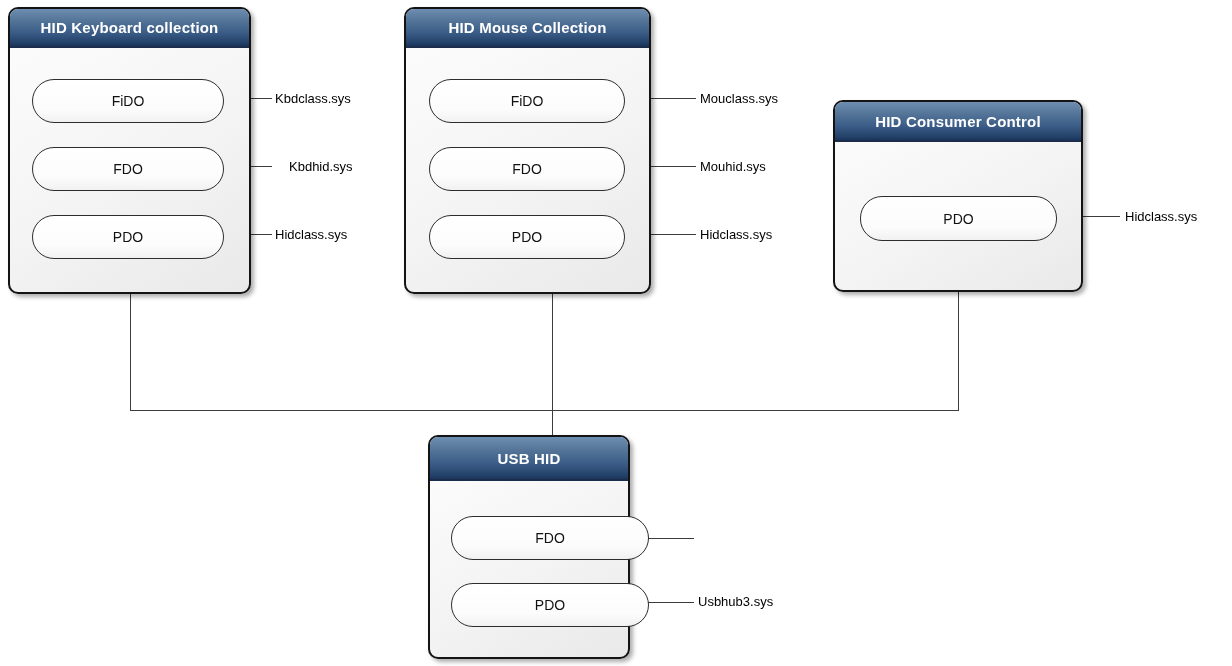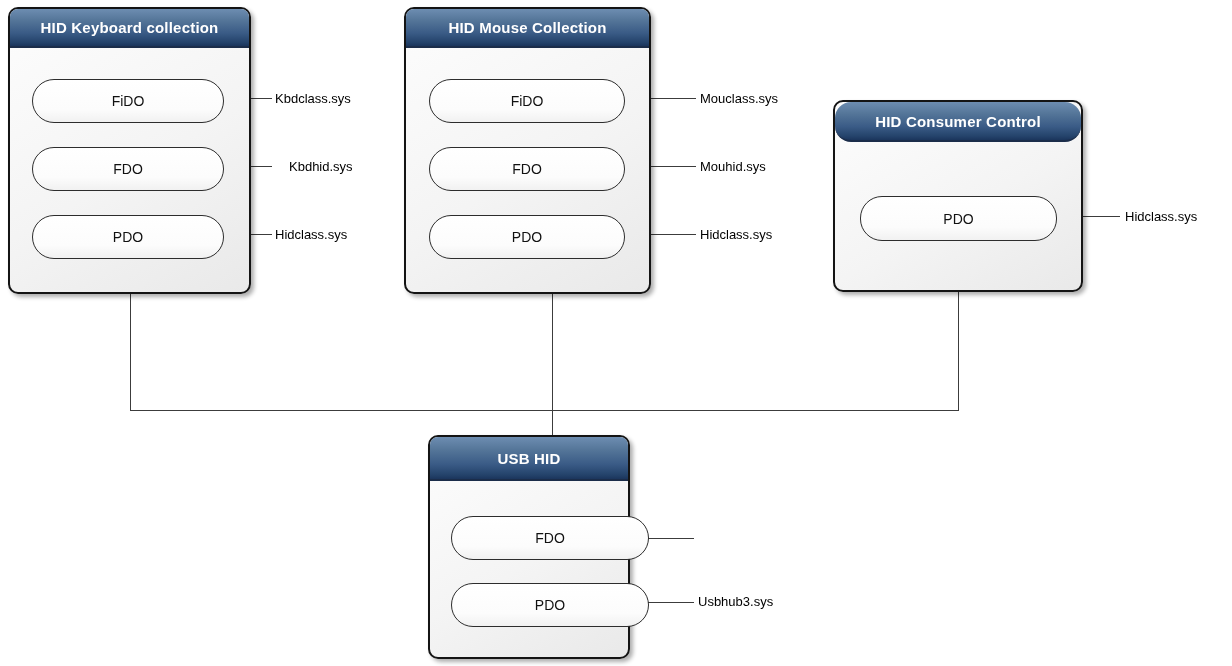--- a/index.html
+++ b/index.html
@@ -61,21 +61,21 @@
     background: linear-gradient(180deg, #6d8db1 0%, #557699 30%, #3a5b86 65%, #24436b 90%, #1b355c 100%);
     border-bottom: 2px solid #1b2d4a;
     border-radius: 8px 8px 0 0;
     color: #ffffff;
     font-size: 15px;
     font-weight: bold;
     letter-spacing: 0.2px;
   }
   #box-kbd   .box-header { height: 37px; }
   #box-mouse .box-header { height: 37px; }
-  #box-cc    .box-header { height: 38px; border-radius: 16px; }
+  #box-cc    .box-header { height: 38px; }
   #box-usb   .box-header { height: 42px; }
 
   .box-body { position: relative; width: 100%; }
 
   
   .pill {
     position: absolute;
     border: 1.4px solid #2d2d2d;
     border-radius: 22px;
     background: linear-gradient(180deg, #ffffff 0%, #fcfcfc 70%, #f1f1f1 100%);

